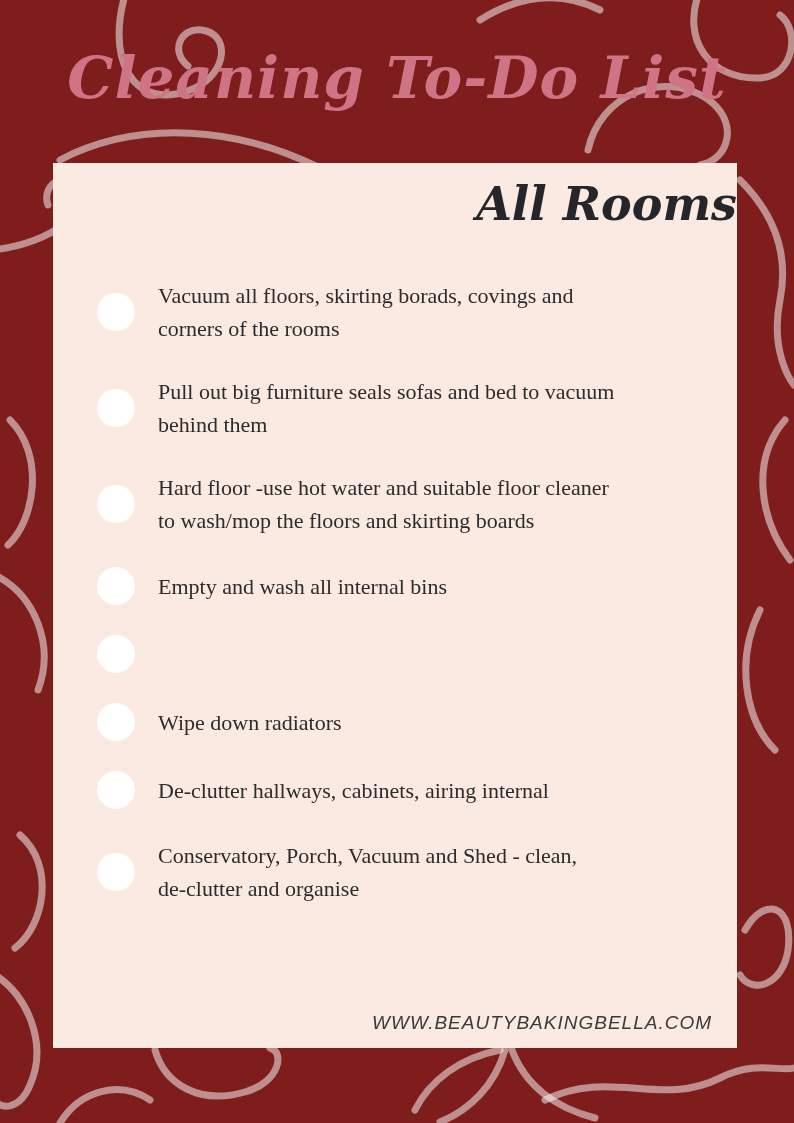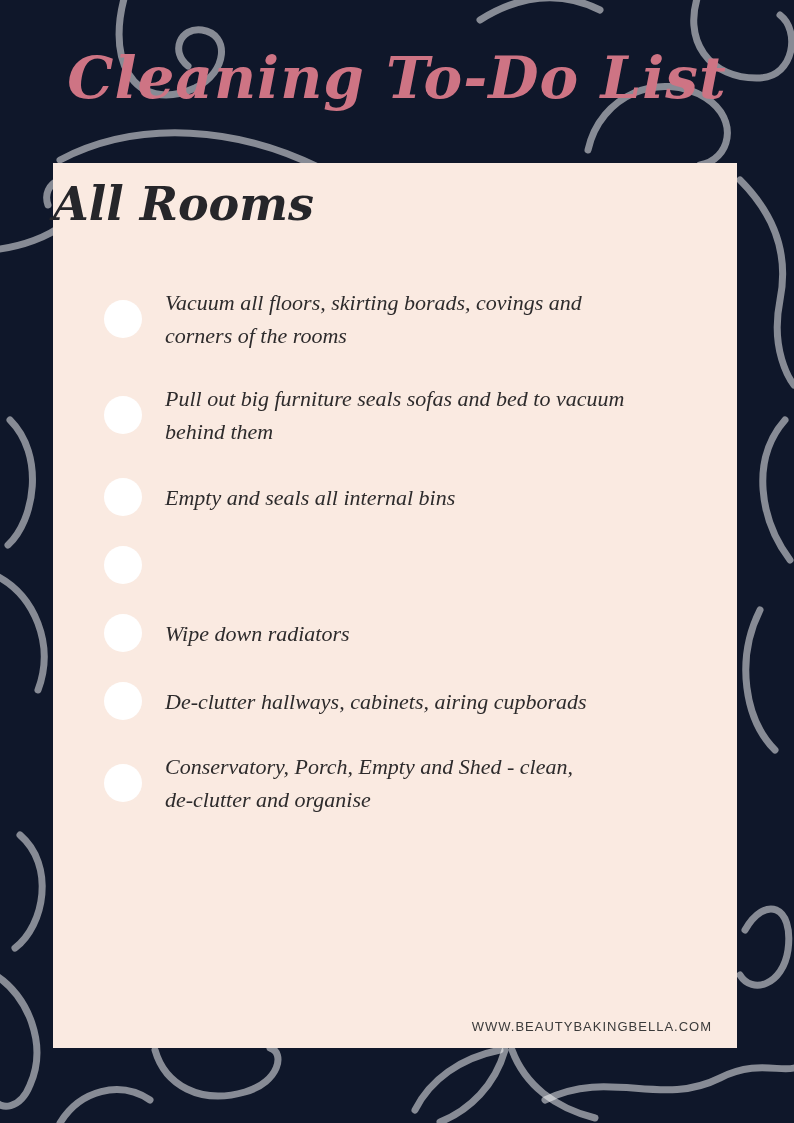--- a/index.html
+++ b/index.html
@@ -1,20 +1,20 @@
 <!DOCTYPE html>
 <html><head>
 <meta charset="utf-8">
 <style>
   html, body { margin: 0; padding: 0; }
   .page {
     position: relative;
     width: 794px;
     height: 1123px;
-    background: #0f172a;
+    background: #7f1d1d;
     overflow: hidden;
     font-family: "Liberation Serif", serif;
   }
   .pattern {
     position: absolute;
     inset: 0;
     width: 100%;
     height: 100%;
   }
   .page-title {
@@ -40,36 +40,35 @@
     height: 885px;
     background: #faeae1;
     z-index: 3;
   }
   .section-heading {
     position: absolute;
     top: 14px;
     left: 0;
     width: 100%;
     margin: 0;
-    text-align: left;
+    text-align: right;
     font-family: "DejaVu Serif", serif;
     font-style: italic;
     font-weight: bold;
     font-size: 46px;
     color: #26262a;
   }
   .todo-list {
     position: absolute;
     top: 108px;
     left: 36px;
     width: 620px;
-    margin: 15px;
+    margin: 8px;
     padding: 0;
     list-style: none;
-    font-style: italic;
   }
   .todo-item {
     display: flex;
     align-items: center;
     margin-bottom: 30px;
   }
   .bullet {
     flex: 0 0 auto;
     width: 38px;
     height: 38px;
@@ -82,23 +81,24 @@
     font-size: 22px;
     line-height: 33px;
     color: #2d2b2c;
     max-width: 575px;
   }
   .footer-url {
     position: absolute;
     right: 25px;
     bottom: 14px;
     font-family: "Liberation Sans", sans-serif;
-    font-size: 13px;
+    font-size: 19px;
     letter-spacing: 1px;
     color: #3a3a3a;
+    font-style: italic;
   }
 </style>
 </head>
 <body>
 
 <div class="page">
 
   <svg class="pattern" viewBox="0 0 794 1123" preserveAspectRatio="none" aria-hidden="true">
     <g fill="none" stroke="#ffffff" stroke-opacity="0.5" stroke-width="7" stroke-linecap="round">
       <path d="M 130,-20 C 100,60 135,115 195,88 C 228,72 230,34 202,30 C 180,27 170,52 188,66"></path>
@@ -135,36 +135,41 @@
         <span class="item-text">Vacuum all floors, skirting borads, covings and
 corners of the rooms</span>
       </li>
       <li class="todo-item">
         <span class="bullet"></span>
         <span class="item-text">Pull out big furniture seals sofas and bed to vacuum
 behind them</span>
       </li>
       <li class="todo-item">
         <span class="bullet"></span>
-        <span class="item-text">Empty and seals all internal bins</span>
+        <span class="item-text">Hard floor  -use hot water and suitable floor cleaner
+to wash/mop the floors and skirting boards</span>
+      </li>
+      <li class="todo-item">
+        <span class="bullet"></span>
+        <span class="item-text">Empty and wash all internal bins</span>
       </li>
       <li class="todo-item">
         <span class="bullet"></span>
       </li>
       <li class="todo-item">
         <span class="bullet"></span>
         <span class="item-text">Wipe down radiators</span>
       </li>
       <li class="todo-item">
         <span class="bullet"></span>
-        <span class="item-text">De-clutter hallways, cabinets, airing cupborads</span>
+        <span class="item-text">De-clutter hallways, cabinets, airing internal</span>
       </li>
       <li class="todo-item">
         <span class="bullet"></span>
-        <span class="item-text">Conservatory, Porch, Empty and Shed - clean,
+        <span class="item-text">Conservatory, Porch, Vacuum and Shed - clean,
 de-clutter and organise</span>
       </li>
     </ul>
 
     <div class="footer-url">WWW.BEAUTYBAKINGBELLA.COM</div>
   </div>
 
 </div>
 
 </body></html>

